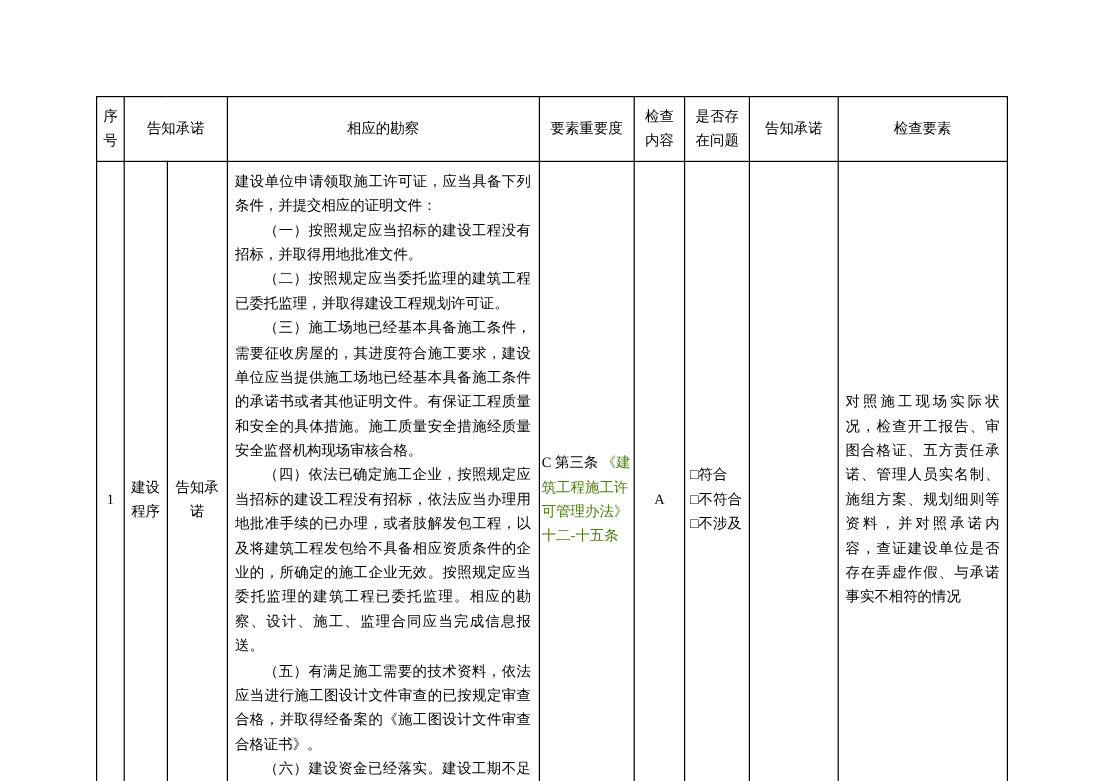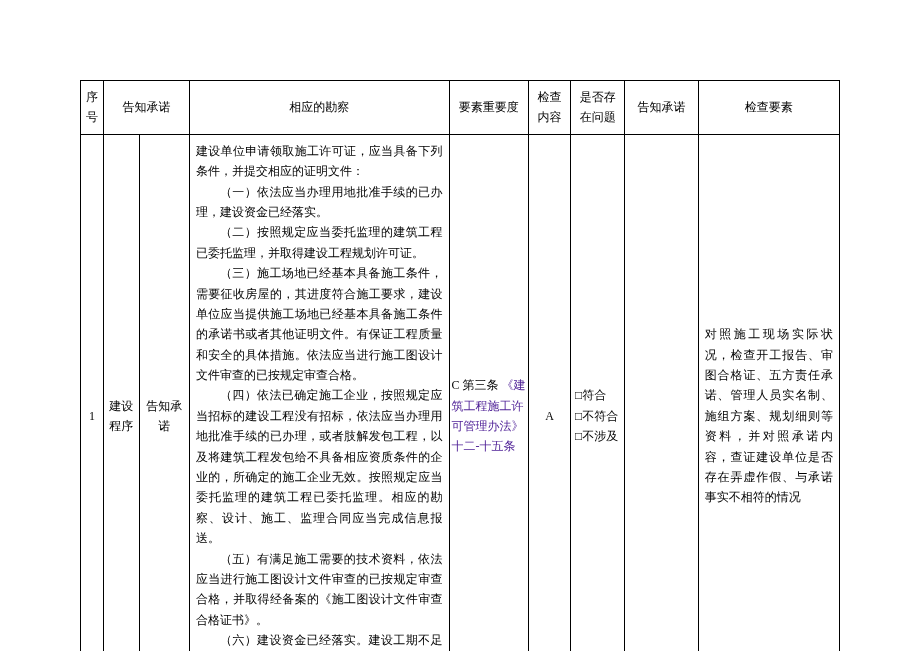--- a/index.html
+++ b/index.html
@@ -47,21 +47,21 @@
       text-indent: 2em;
     }
     .content-cell p.noindent {
       text-indent: 0;
     }
     .basis-cell {
       text-align: left;
       font-size: 12px;
       padding: 6px 2px;
     }
-    .red { color: #4c1d95; }
+    .red { color: #4d7c0f; }
     .problem-cell {
       text-align: left;
       font-size: 12px;
       padding: 6px 4px;
       white-space: nowrap;
     }
     .method-cell {
       text-align: left;
       text-align: justify;
       font-size: 12px;
@@ -95,23 +95,23 @@
       <th>检查要素</th>
     </tr>
   </thead>
   <tbody>
     <tr>
       <td>1</td>
       <td>建设程序</td>
       <td>告知承诺</td>
       <td class="content-cell">
         <p class="noindent">建设单位申请领取施工许可证，应当具备下列条件，并提交相应的证明文件：</p>
-        <p>（一）依法应当办理用地批准手续的已办理，建设资金已经落实。</p>
+        <p>（一）按照规定应当招标的建设工程没有招标，并取得用地批准文件。</p>
         <p>（二）按照规定应当委托监理的建筑工程已委托监理，并取得建设工程规划许可证。</p>
-        <p>（三）施工场地已经基本具备施工条件，需要征收房屋的，其进度符合施工要求，建设单位应当提供施工场地已经基本具备施工条件的承诺书或者其他证明文件。有保证工程质量和安全的具体措施。依法应当进行施工图设计文件审查的已按规定审查合格。</p>
+        <p>（三）施工场地已经基本具备施工条件，需要征收房屋的，其进度符合施工要求，建设单位应当提供施工场地已经基本具备施工条件的承诺书或者其他证明文件。有保证工程质量和安全的具体措施。施工质量安全措施经质量安全监督机构现场审核合格。</p>
         <p>（四）依法已确定施工企业，按照规定应当招标的建设工程没有招标，依法应当办理用地批准手续的已办理，或者肢解发包工程，以及将建筑工程发包给不具备相应资质条件的企业的，所确定的施工企业无效。按照规定应当委托监理的建筑工程已委托监理。相应的勘察、设计、施工、监理合同应当完成信息报送。</p>
         <p>（五）有满足施工需要的技术资料，依法应当进行施工图设计文件审查的已按规定审查合格，并取得经备案的《施工图设计文件审查合格证书》。</p>
         <p>（六）建设资金已经落实。建设工期不足一年的，到位资金原则上不得少于建筑工程合同价的 50%。</p>
       </td>
       <td class="basis-cell">
         <span>C 第三条</span>
         <span class="red">《建筑工程施工许可管理办法》十二-十五条</span>
         <span></span>
       </td>
       <td>A</td>

